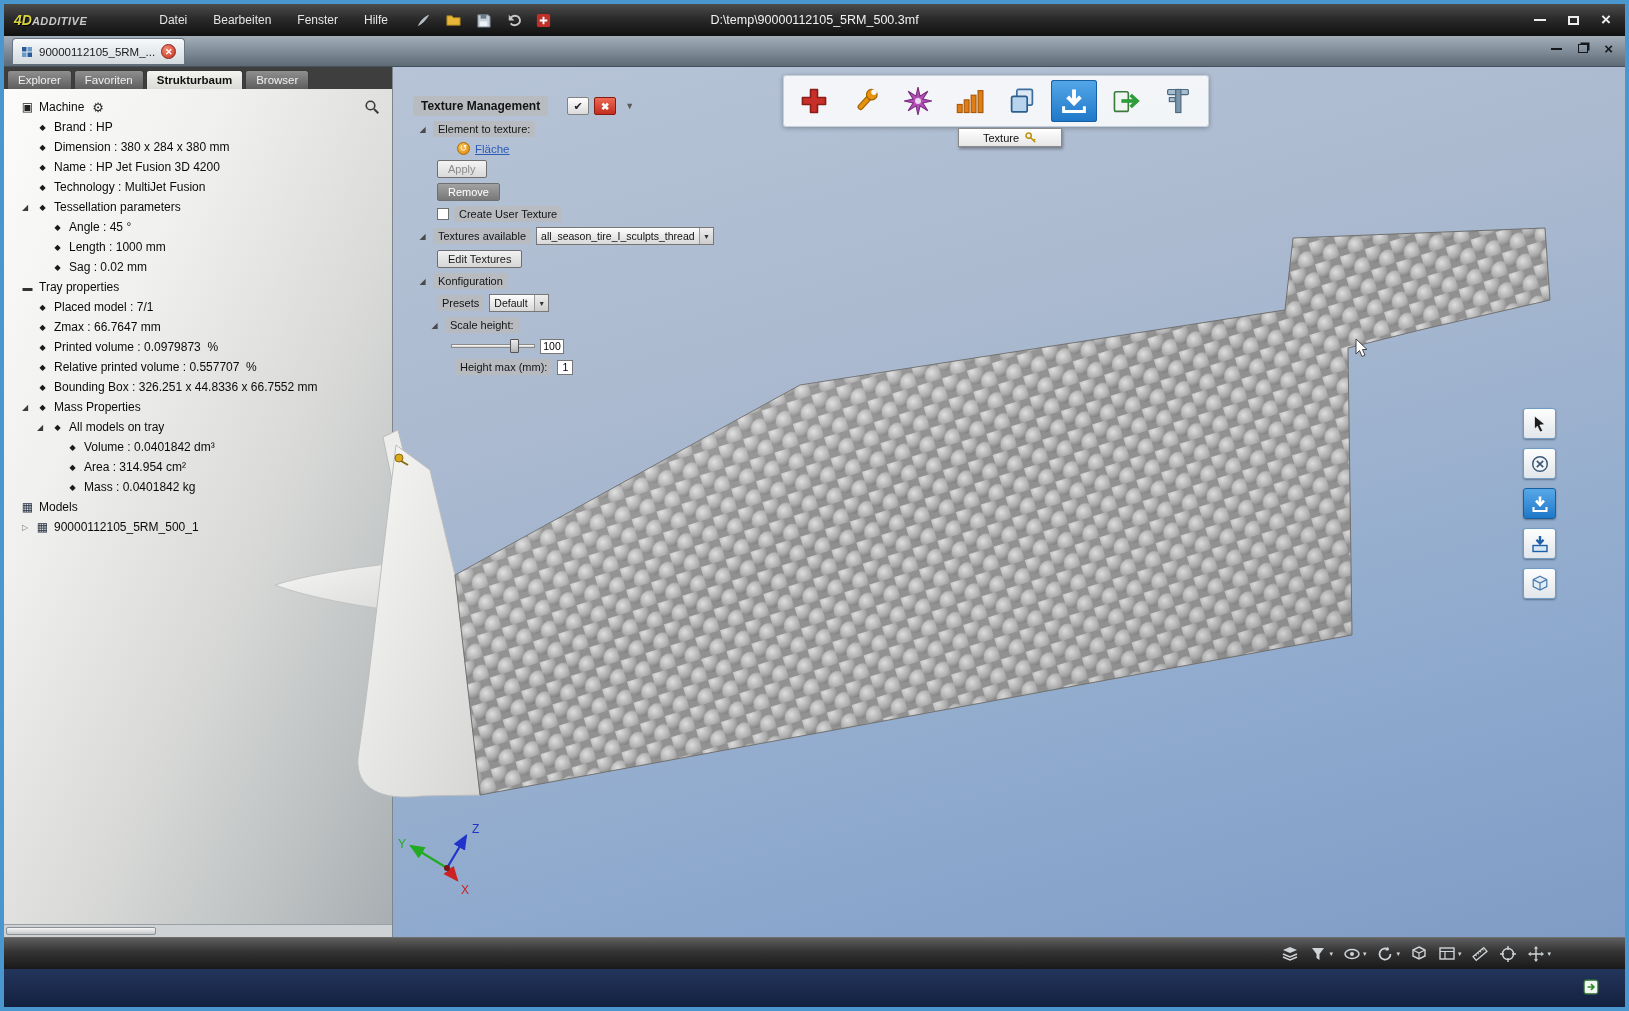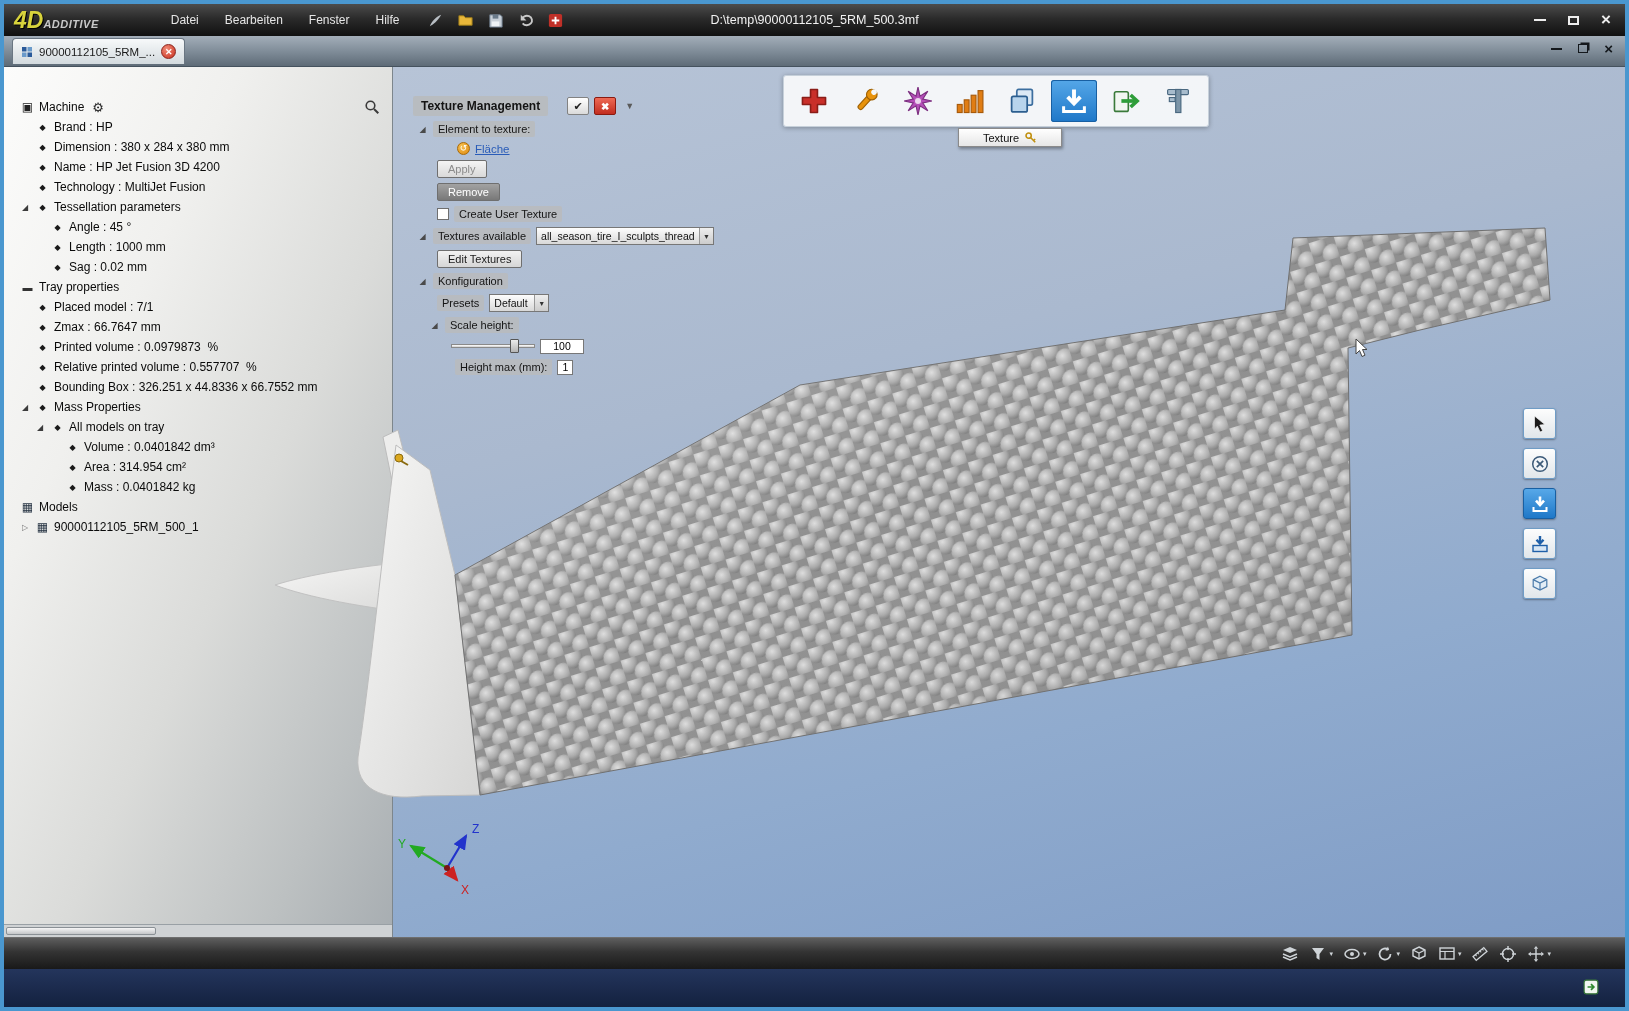--- a/index.html
+++ b/index.html
@@ -3,21 +3,21 @@
 <meta charset="utf-8">
 <style>
   *{margin:0;padding:0;box-sizing:border-box}
   html,body{width:1629px;height:1011px;overflow:hidden}
   body{font-family:"Liberation Sans",sans-serif;background:#4a97cf}
   .window{position:absolute;inset:0;border:4px solid #4a97cf;background:#152340;display:flex;flex-direction:column}
 
   
   .titlebar{height:32px;background:linear-gradient(#4c4c4c,#2b2b2b 45%,#101010);display:flex;align-items:center;position:relative;color:#ddd;flex:none}
   .logo{display:flex;align-items:baseline;margin-left:10px;cursor:default}
-  .logo-4d{font-style:italic;font-weight:bold;font-size:23px;color:#d8d33c;text-shadow:1px 1px 0 #000}
+  .logo-4d{font-style:italic;font-weight:bold;font-size:14px;color:#d8d33c;text-shadow:1px 1px 0 #000}
   .logo-rest{font-style:italic;font-weight:bold;font-size:11px;color:#c8c8c8;letter-spacing:.5px}
   .menus{display:flex;gap:26px;margin-left:72px}
   .menu-item{font-size:12px;color:#e6e6e6;cursor:default}
   .quick-icons{display:flex;gap:11px;margin-left:26px;align-items:center}
   .qicon{width:19px;height:19px;display:flex;align-items:center;justify-content:center}
   .qicon svg{width:17px;height:17px}
   .tb-title{position:absolute;left:50%;transform:translateX(-50%);font-size:12.5px;color:#f2f2f2;white-space:nowrap}
   .win-controls{position:absolute;right:14px;top:0;height:100%;display:flex;align-items:center;gap:22px}
   .wc-min{width:12px;height:2px;background:#ededed}
   .wc-max{width:11px;height:9px;border:2px solid #ededed}
@@ -173,20 +173,26 @@
     <div class="tab-controls">
       <span class="tc-min"></span>
       <span class="tc-restore"></span>
       <span class="tc-close">×</span>
     </div>
   </div>
 
   <div class="main">
 
     <div class="sidebar">
+      <div class="side-tabs">
+          <div class="side-tab">Explorer</div>
+          <div class="side-tab">Favoriten</div>
+          <div class="side-tab active">Strukturbaum</div>
+          <div class="side-tab">Browser</div>
+        </div>
       <div class="tree-area">
         <span class="search-icon">
           <svg width="16" height="16" viewBox="0 0 16 16">
               <circle cx="6.5" cy="6.5" r="4.3" fill="none" stroke="#3a3a3a" stroke-width="1.6"></circle>
               <path d="M10 10l4.3 4.3" stroke="#3a3a3a" stroke-width="2"></path>
             </svg>
         </span>
         <div>
             <div class="tree-row" style="padding-left: 0px;">
               <span class="expander"></span>
@@ -517,21 +523,21 @@
       </div>
       <div class="tp-row" style="padding-left:16px">
         <span class="mini-exp">◢</span>
         <span class="badge">Scale height:</span>
       </div>
       <div class="tp-row" style="padding-left:38px">
         <span class="slider">
           <span class="track"></span>
           <span class="handle"></span>
         </span>
-        <input class="tp-input" style="width: 44px;" value="100">
+        <input class="tp-input" style="width: 24px;" value="100">
       </div>
       <div class="tp-row" style="padding-left:42px">
         <span class="badge">Height max (mm):</span>
         <input class="tp-input" style="width: 16px;" value="1">
       </div>
     </div>
   </div>
 
   <div class="statusbar">
     <div class="status-icons">

